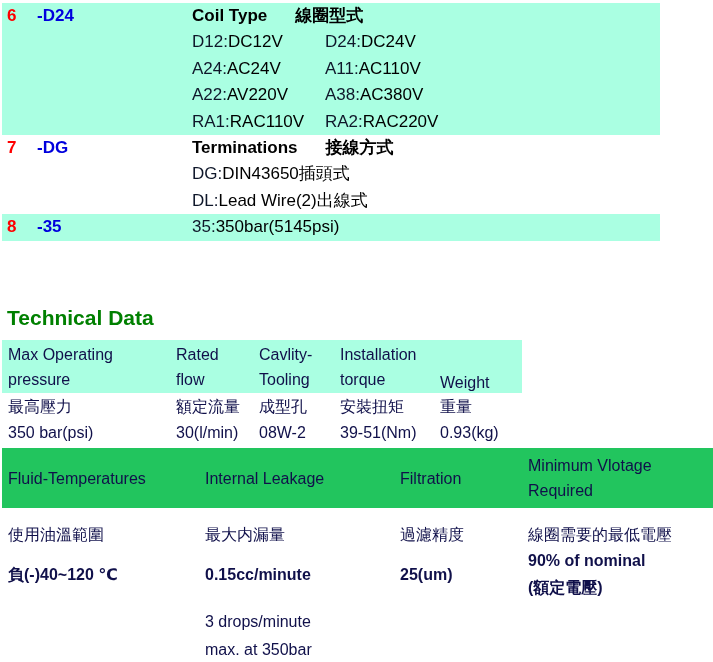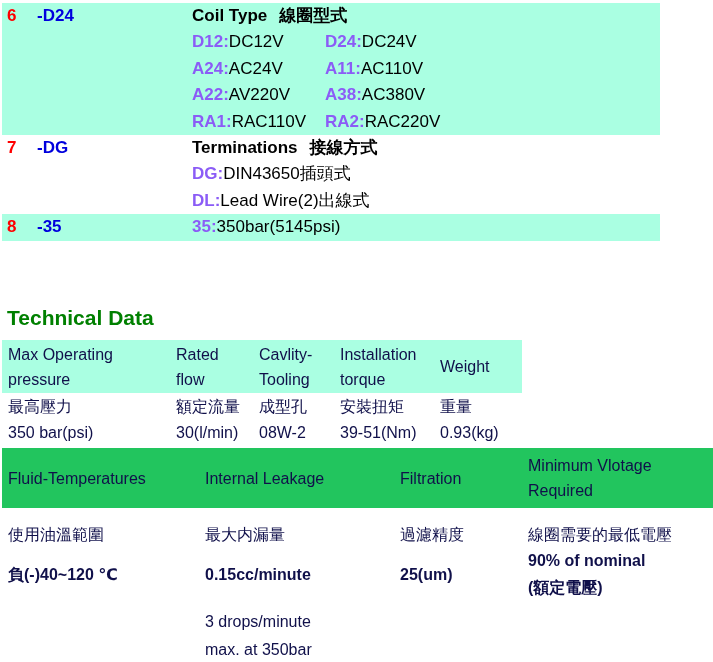--- a/index.html
+++ b/index.html
@@ -10,38 +10,38 @@
   }
   
   .ordering{position:absolute;top:3px;left:2px;width:658px;}
   .section{display:grid;grid-template-columns:30px 155px 1fr;padding:0 0 0 5px;}
   .section.cyan{background:#aaffe2;}
   .section.white{background:#ffffff;}
   .sec-num{color:#ff0000;font-weight:bold;font-size:17px;line-height:26.4px;}
   .sec-code{color:#0000dd;font-weight:bold;font-size:17px;line-height:26.4px;}
   .sec-desc{font-size:17px;line-height:26.4px;}
   .sec-title{font-weight:bold;}
-  .sec-title .zh{margin-left:12px;text-align:center;}
+  .sec-title .zh{margin-left:28px;text-align:center;}
   .pair{display:inline-block;min-width:133px;}
-  .code-b{color:#8b5cf6;font-weight:bold;}
+  .code-b{color:#0f172a;font-weight:normal;}
   
   .tech-heading{
     position:absolute;top:306px;left:7px;
     color:#008000;font-size:21px;font-weight:bold;
   }
   
   .tbl{position:absolute;left:2px;font-size:16px;color:#10104a;}
   .row{display:grid;}
   .cell{padding-left:6px;white-space:pre-line;}
   
   .t1{top:340px;width:520px;}
   .t1 .row{grid-template-columns:168px 83px 81px 100px 88px;}
   .t1-head{background:#aaffe2;height:53px;align-items:start;}
   .t1-head .cell{line-height:25px;padding-top:2px;}
-  .t1-head .cell.mid{display:flex;align-items:center;height:53px;padding-top:0;}
+  .t1-head .cell.mid{display:flex;align-items:center;height:53px;padding-top:0;margin-top:16px;}
   .t1-zh{height:27px;align-items:end;}
   .t1-zh .cell{line-height:27px;}
   .t1-val{height:26px;}
   .t1-val .cell{line-height:26px;}
   
   .t2{top:448px;width:711px;}
   .t2 .row{grid-template-columns:197px 195px 128px 191px;}
   .t2-head{background:#22c55e;height:60px;}
   .t2-head .cell{display:flex;align-items:center;height:60px;line-height:25px;}
   .t2-zh{height:38px;}

